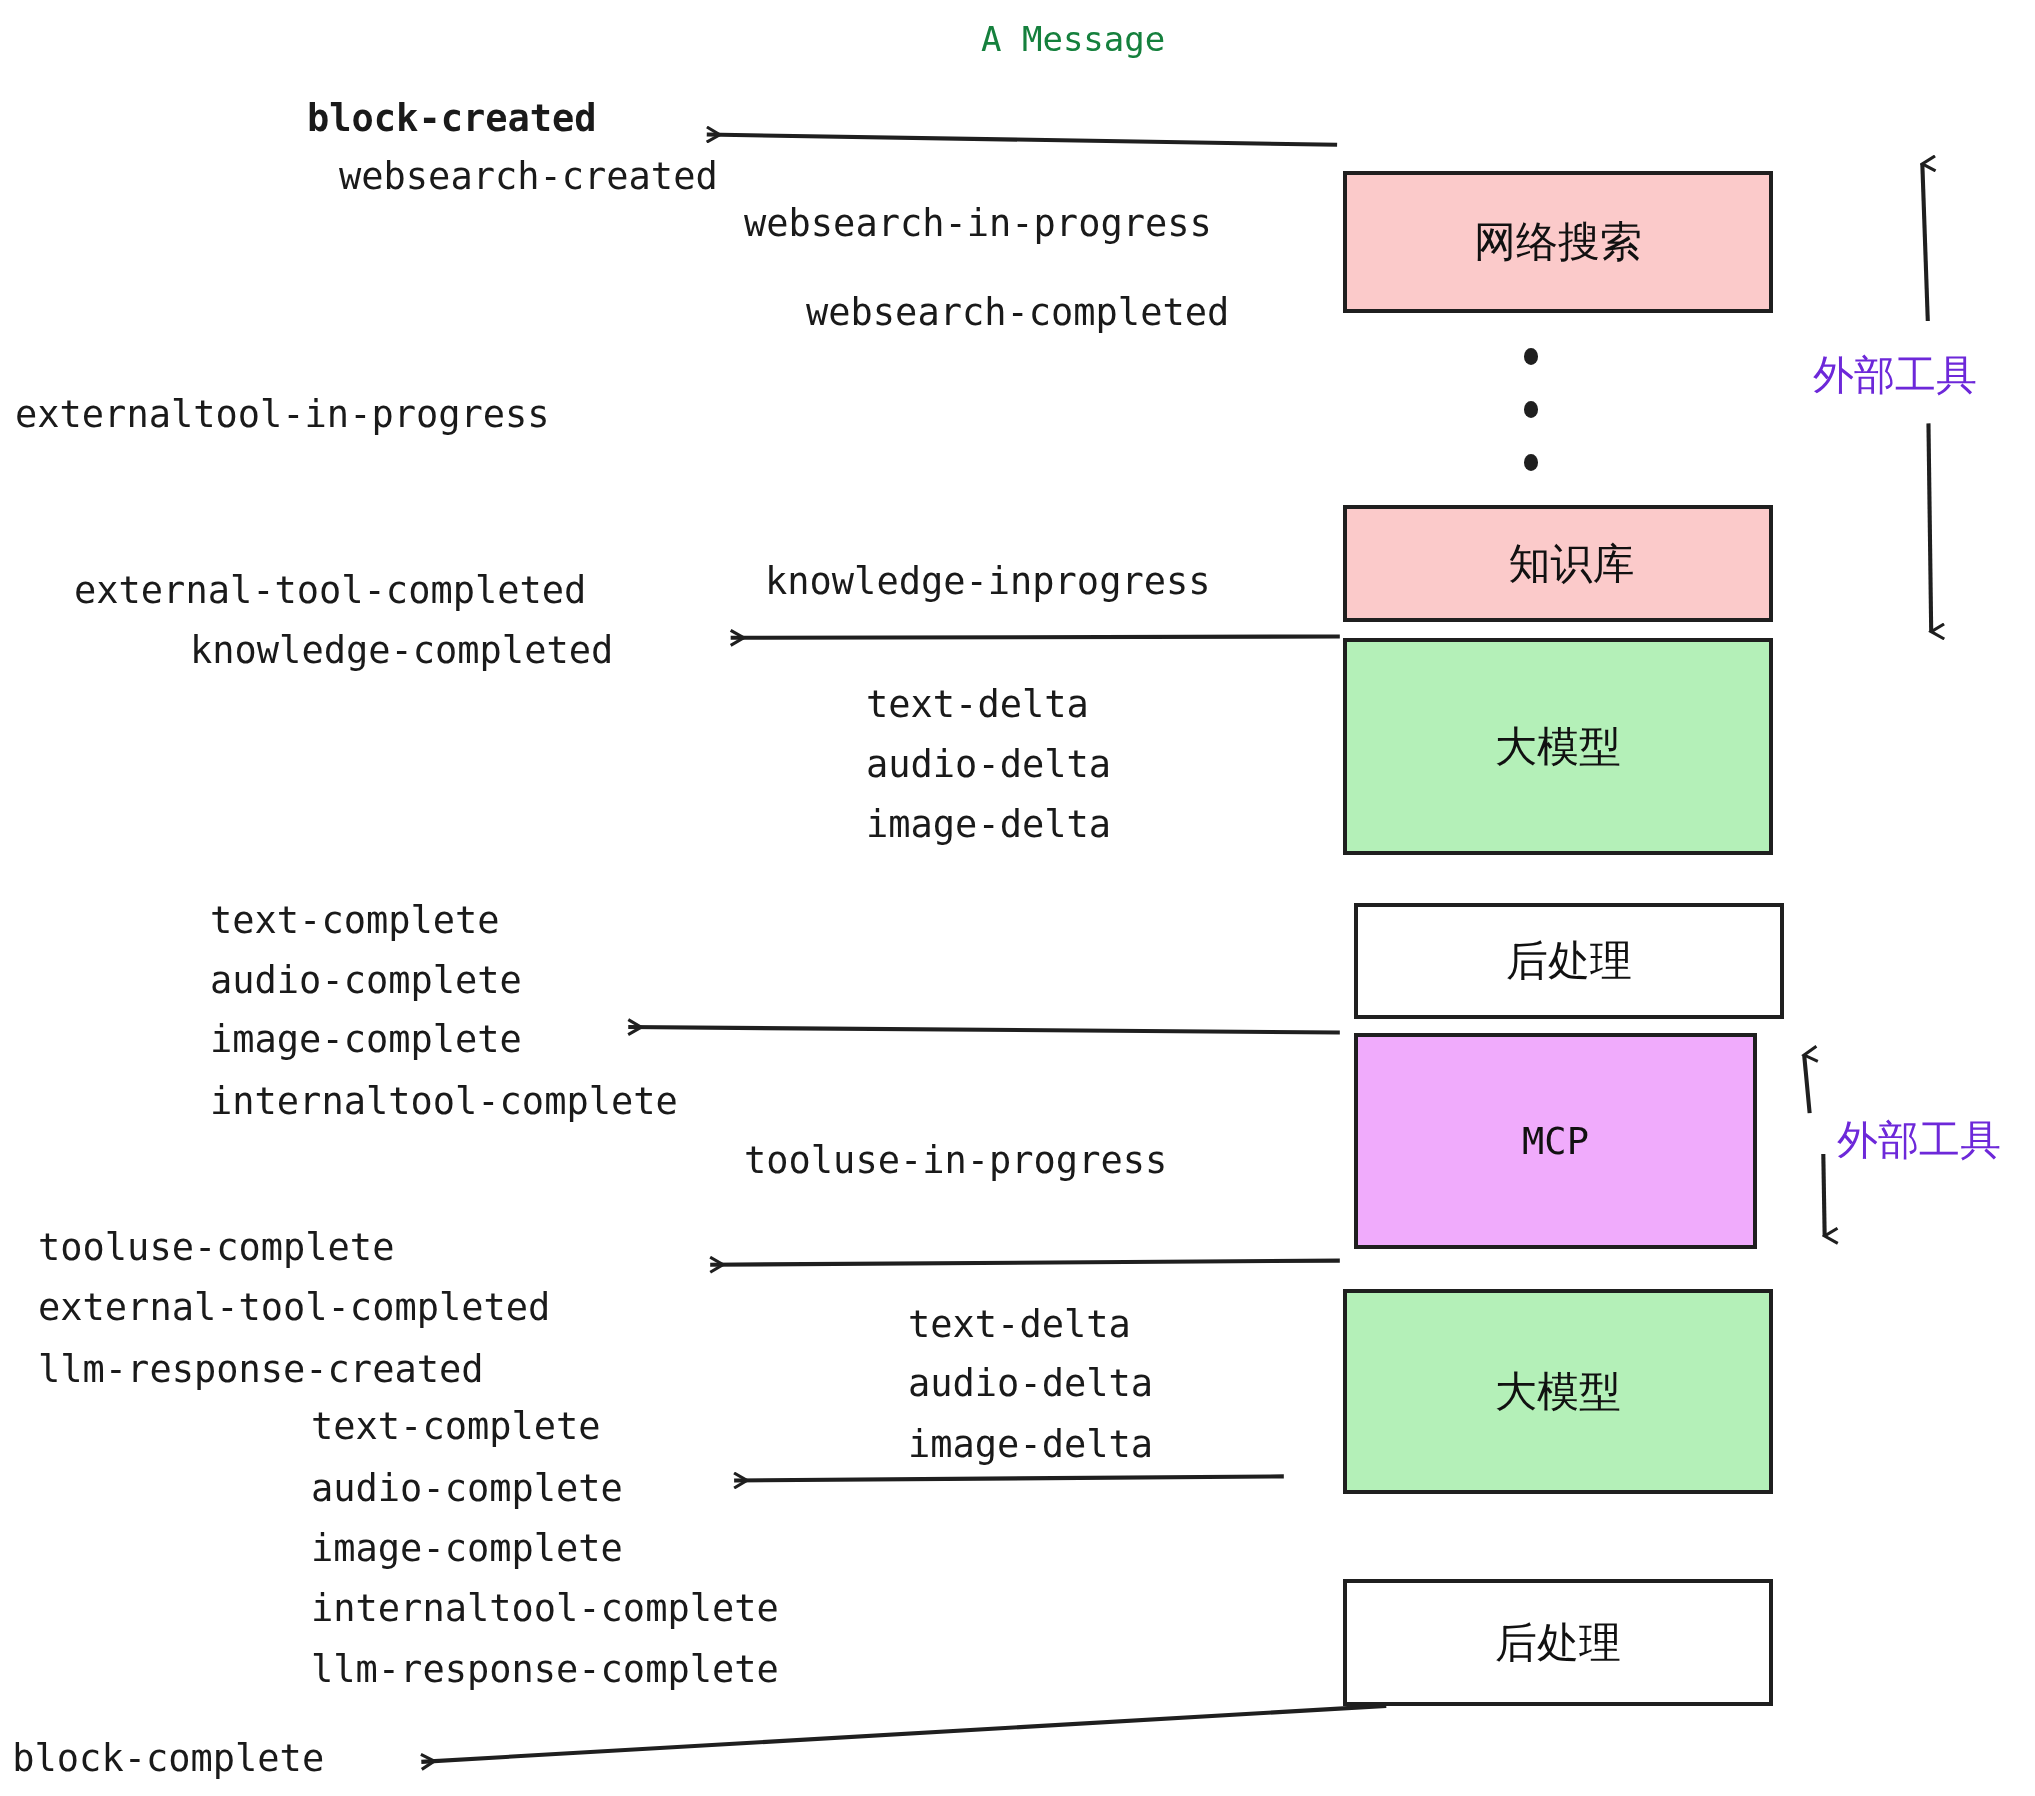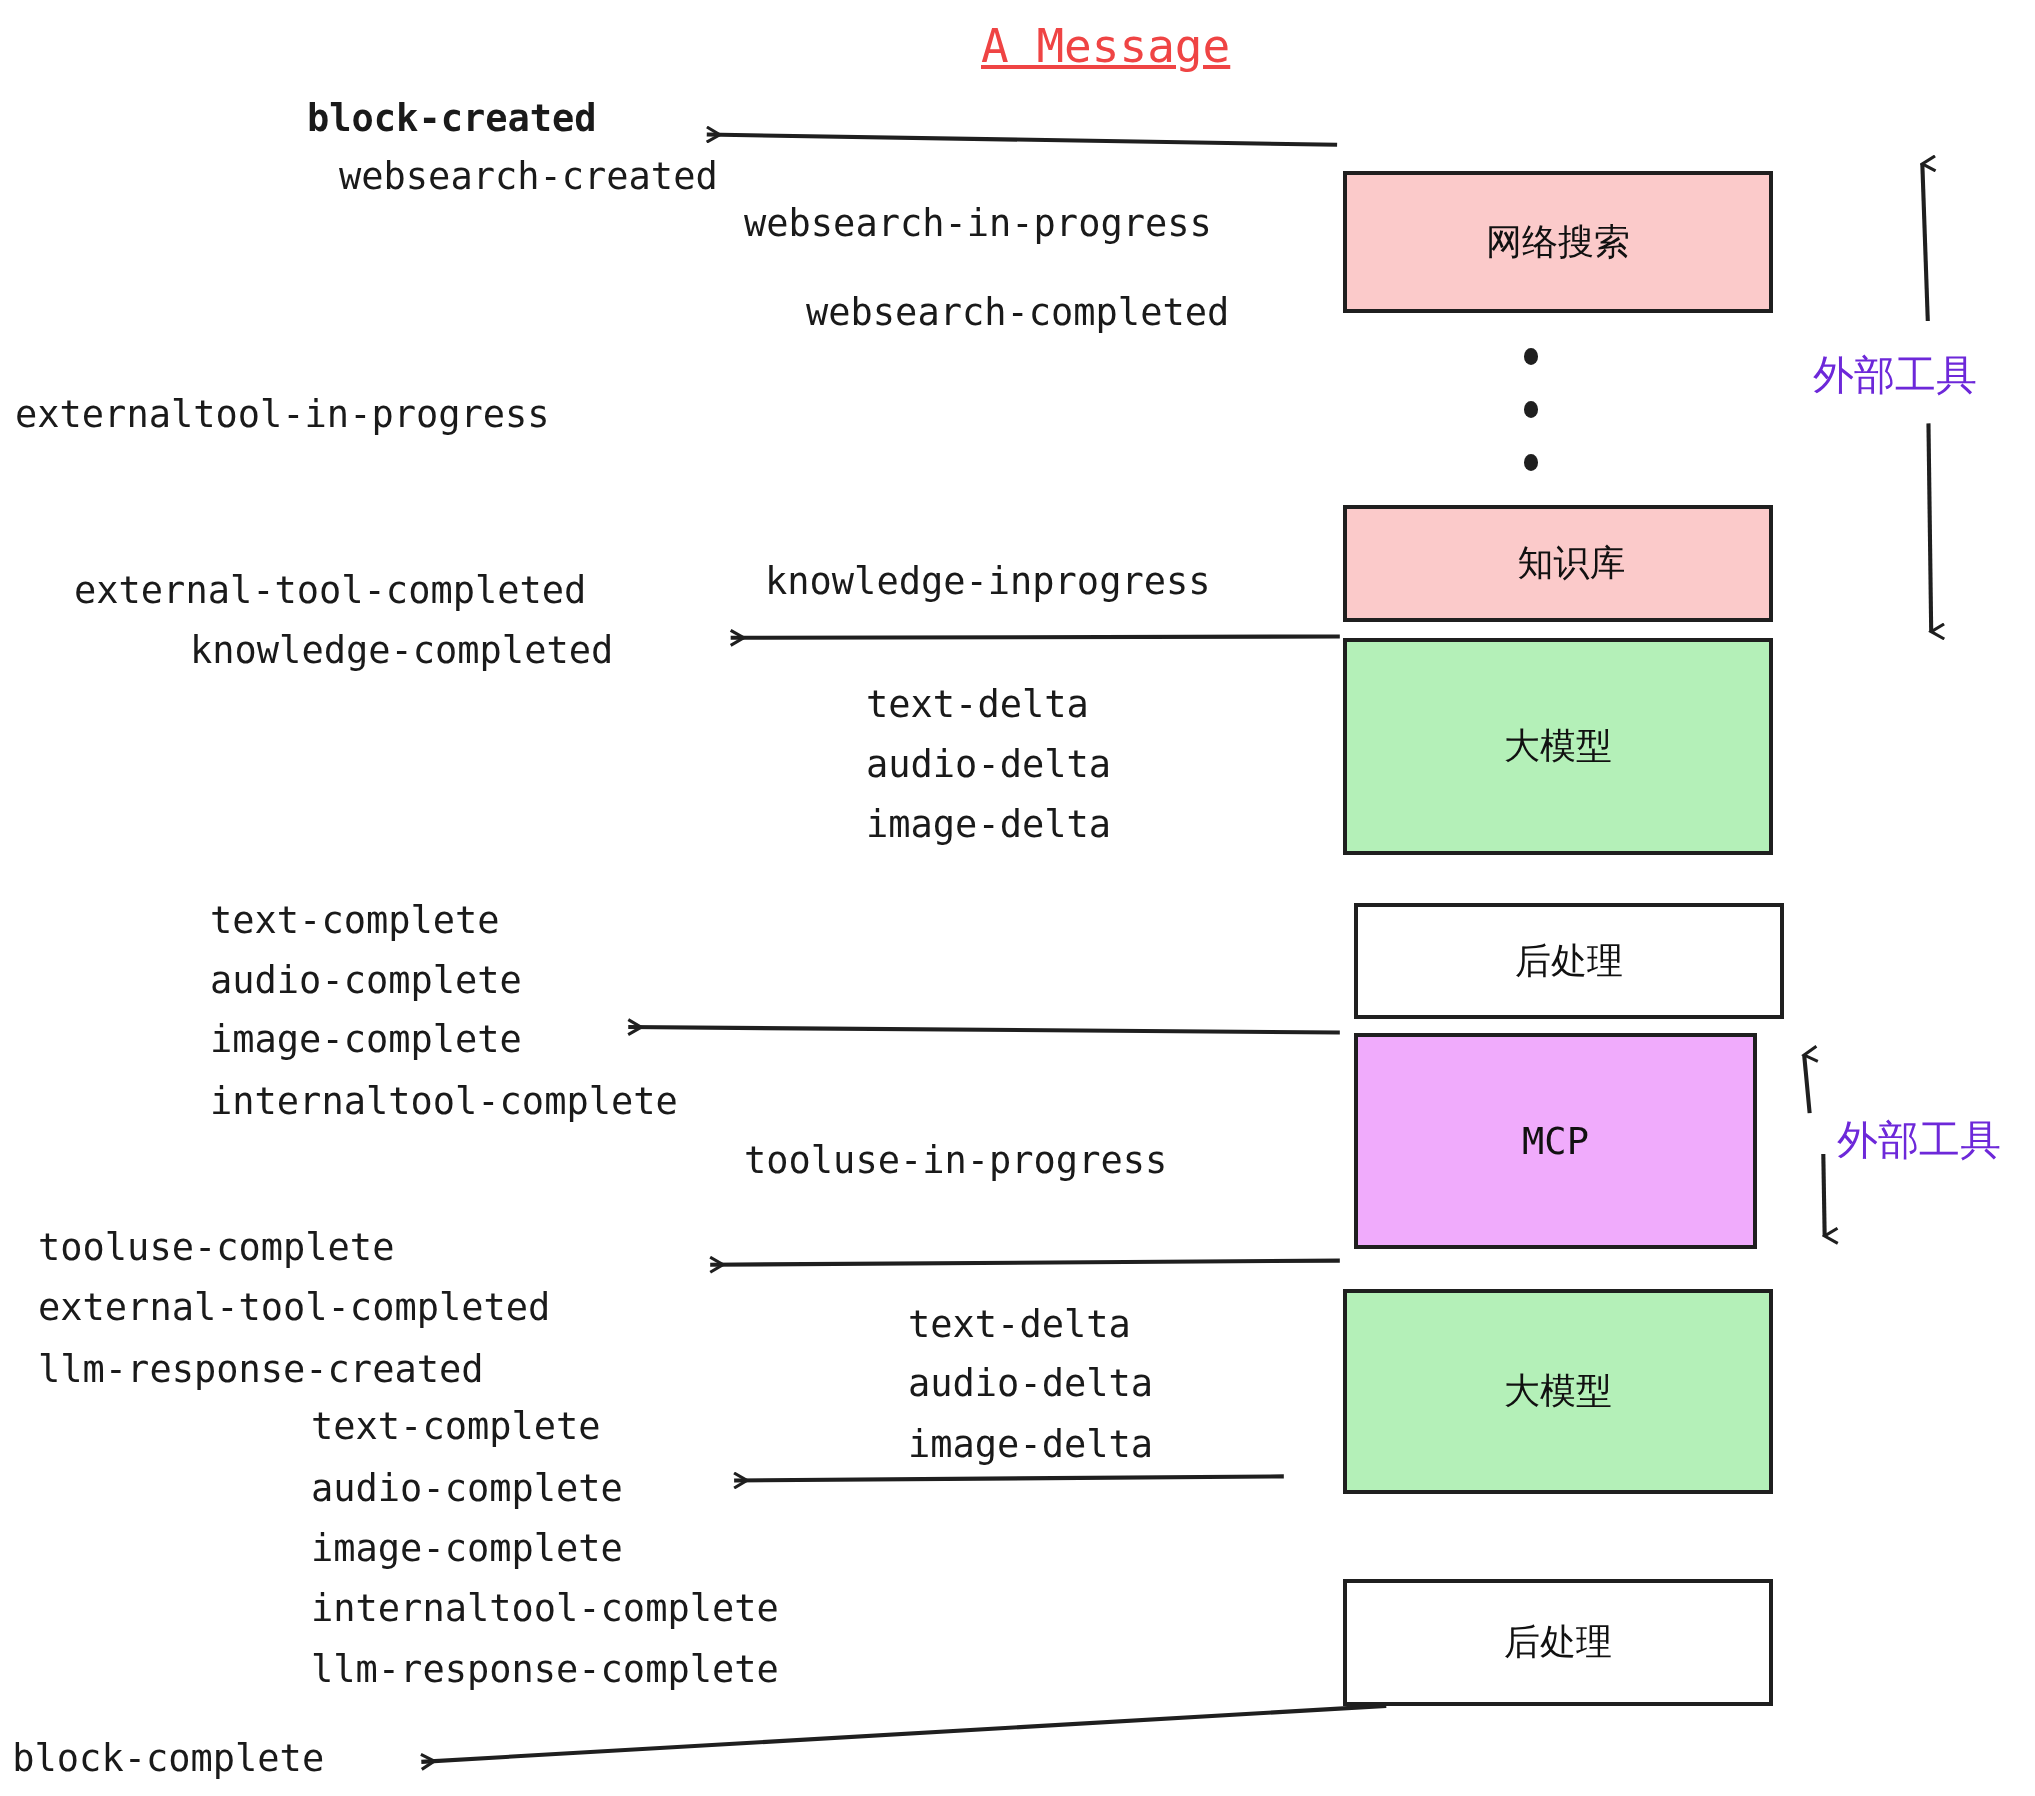--- a/index.html
+++ b/index.html
@@ -21,39 +21,38 @@
     font-family: "DejaVu Sans Mono", "Liberation Mono", monospace;
     font-size: 37px;
     line-height: 1;
     color: #1a1a1a;
     white-space: nowrap;
     letter-spacing: 0px;
   }
   .title {
     position: absolute;
     font-family: "DejaVu Sans Mono", "Liberation Mono", monospace;
-    font-size: 46px;
-    color: #ef4444;
-    white-space: nowrap;
-    text-decoration: underline;
+    font-size: 34px;
+    color: #15803d;
+    white-space: nowrap;
   }
   
   .box {
     position: absolute;
     box-sizing: border-box;
     border: 4.1px solid #1f1f1f;
     display: flex;
     align-items: center;
     justify-content: center;
     color: #111111;
     white-space: nowrap;
   }
   .box .box-label {
     font-family: Liberation Sans, sans-serif;
-    font-size: 36px;
+    font-size: 42px;
     color: #111111;
   }
   .box.latin .box-label {
     font-family: "DejaVu Sans Mono", "Liberation Mono", monospace;
     font-size: 37px;
   }
   
   .side-label {
     position: absolute;
     font-family: "DejaVu Sans", "Liberation Sans", sans-serif;

